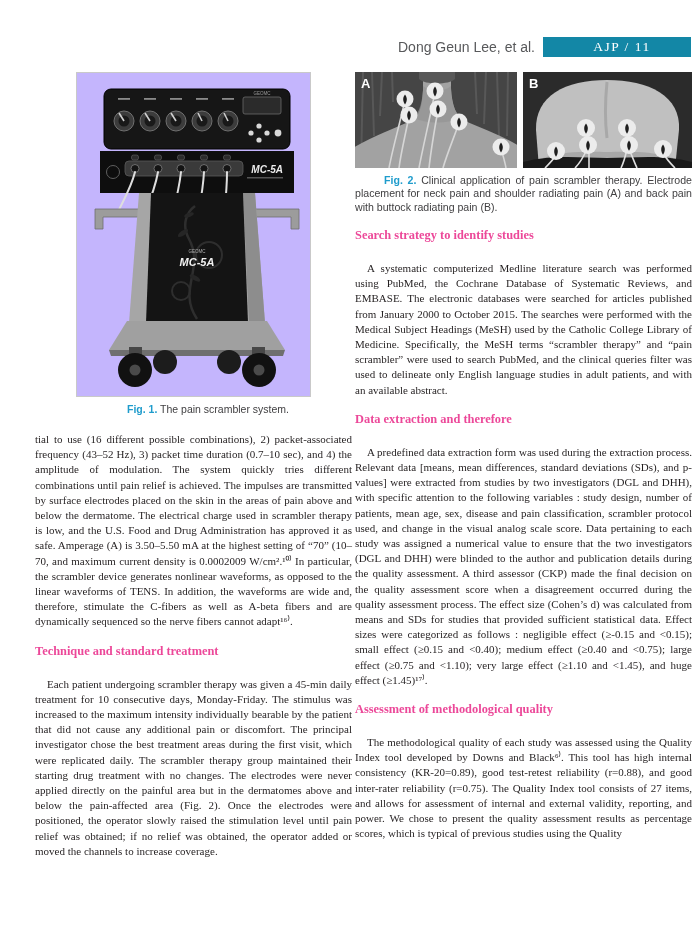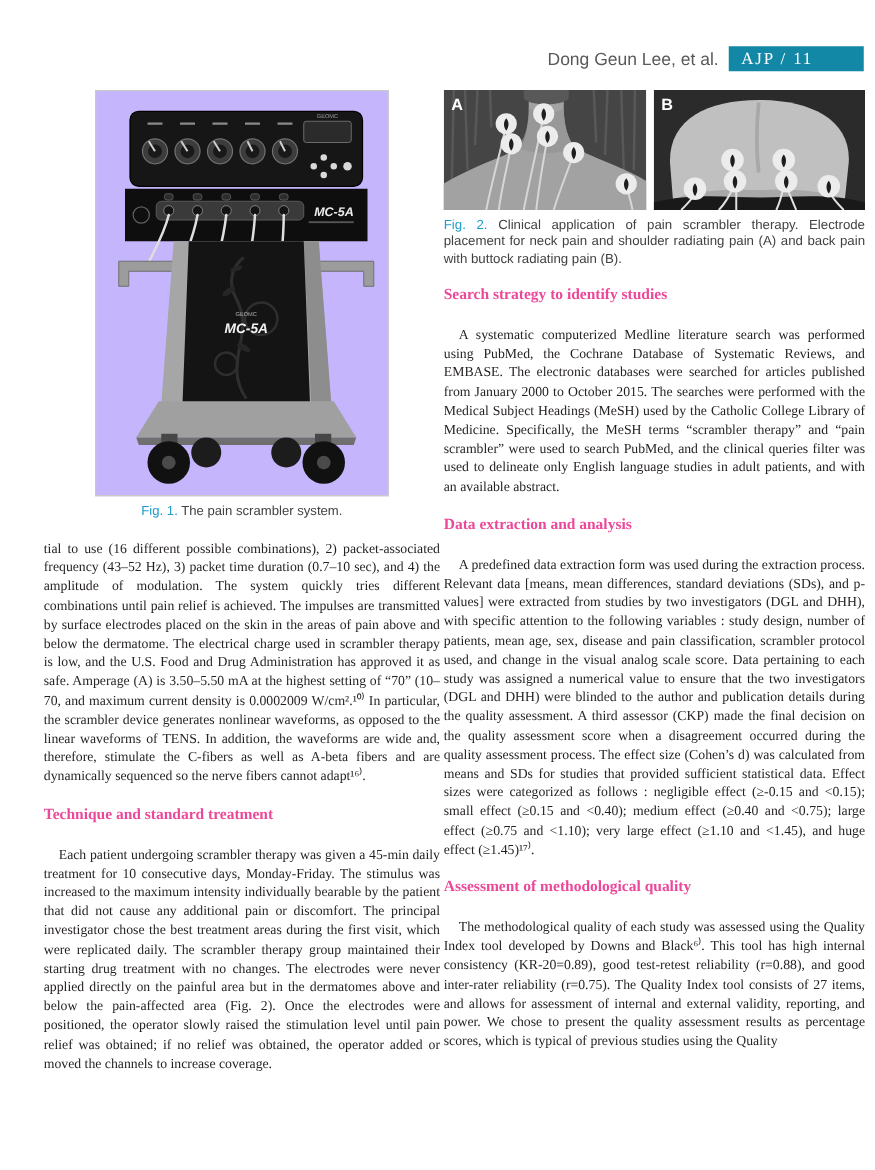--- a/index.html
+++ b/index.html
@@ -3,32 +3,32 @@
 <meta charset="utf-8">
 <style>
   html,body{margin:0;padding:0;background:#ffffff;}
   .page{
     position:relative;width:700px;height:936px;background:#fff;
     font-family:"Liberation Serif",serif;color:#231f20;overflow:hidden;
   }
   
   .header{position:absolute;top:37px;left:35px;right:9px;display:flex;justify-content:flex-end;align-items:center;}
   .authors{font-family:"Liberation Sans",sans-serif;font-size:14px;color:#58595b;margin-right:8px;}
-  .badge{background:#1387a6;color:#fff;width:108px;height:20px;display:flex;align-items:center;
+  .badge{background:#1387a6;color:#fff;width:148px;height:20px;display:flex;align-items:center;
          box-sizing:border-box;padding-left:10px;font-family:"Liberation Serif",serif;
-         font-size:13.5px;letter-spacing:1.5px;}
+         font-size:13.5px;letter-spacing:1.5px;justify-content:center;}
   
   .columns{position:absolute;top:72px;left:35px;width:657px;display:flex;}
   .col-left{width:317px;margin-right:3px;}
   .col-right{width:337px;}
   
   .fig1-box{width:235px;height:325px;border:1px solid #c9c9c9;box-sizing:border-box;margin:0 auto;background:#c4b5fd;}
   .fig1-caption{margin-top:6px;text-align:center;font-family:"Liberation Sans",sans-serif;
                 font-size:10.5px;color:#414042;}
-  .fig-label{color:#1f9ccc;font-weight:normal;}
+  .fig-label{color:#1f9ccc;font-weight:bold;margin-left:29px;}
   
   .photos{display:flex;gap:6px;}
   .photo{display:block;}
   .fig2-caption{margin-top:6px;font-family:"Liberation Sans",sans-serif;font-size:10.6px;
                 line-height:13.3px;color:#414042;text-align:justify;}
   
   .para{margin:0;font-size:11px;line-height:15.2px;text-align:justify;}
   .indent{text-indent:12px;margin-top:18px;}
   .mt17{margin-top:17px;}
   .mt13{margin-top:13px;}
@@ -275,20 +275,20 @@
 
       <div class="fig2-caption">
         <span class="fig-label">Fig. 2.</span>
         <span>Clinical application of pain scrambler therapy. Electrode placement for neck pain and shoulder radiating pain (A) and back pain with buttock radiating pain (B).</span>
       </div>
 
 
       <h3 class="section">Search strategy to identify studies</h3>
       <p class="para indent">A systematic computerized Medline literature search was performed using PubMed, the Cochrane Database of Systematic Reviews, and EMBASE. The electronic databases were searched for articles published from January 2000 to October 2015. The searches were performed with the Medical Subject Headings (MeSH) used by the Catholic College Library of Medicine. Specifically, the MeSH terms “scrambler therapy” and “pain scrambler” were used to search PubMed, and the clinical queries filter was used to delineate only English language studies in adult patients, and with an available abstract.</p>
 
-      <h3 class="section">Data extraction and analysis</h3>
+      <h3 class="section">Data extraction and therefore</h3>
       <p class="para indent">A predefined data extraction form was used during the extraction process. Relevant data [means, mean differences, standard deviations (SDs), and p-values] were extracted from studies by two investigators (DGL and DHH), with specific attention to the following variables : study design, number of patients, mean age, sex, disease and pain classification, scrambler protocol used, and change in the visual analog scale score. Data pertaining to each study was assigned a numerical value to ensure that the two investigators (DGL and DHH) were blinded to the author and publication details during the quality assessment. A third assessor (CKP) made the final decision on the quality assessment score when a disagreement occurred during the quality assessment process. The effect size (Cohen’s d) was calculated from means and SDs for studies that provided sufficient statistical data. Effect sizes were categorized as follows : negligible effect (≥-0.15 and &lt;0.15); small effect (≥0.15 and &lt;0.40); medium effect (≥0.40 and &lt;0.75); large effect (≥0.75 and &lt;1.10); very large effect (≥1.10 and &lt;1.45), and huge effect (≥1.45)¹⁷⁾.</p>
 
       <h3 class="section">Assessment of methodological quality</h3>
       <p class="para indent">The methodological quality of each study was assessed using the Quality Index tool developed by Downs and Black⁶⁾. This tool has high internal consistency (KR-20=0.89), good test-retest reliability (r=0.88), and good inter-rater reliability (r=0.75). The Quality Index tool consists of 27 items, and allows for assessment of internal and external validity, reporting, and power. We chose to present the quality assessment results as percentage scores, which is typical of previous studies using the Quality</p>
     </div>
   </div>
 </div>
 
 </body></html>

